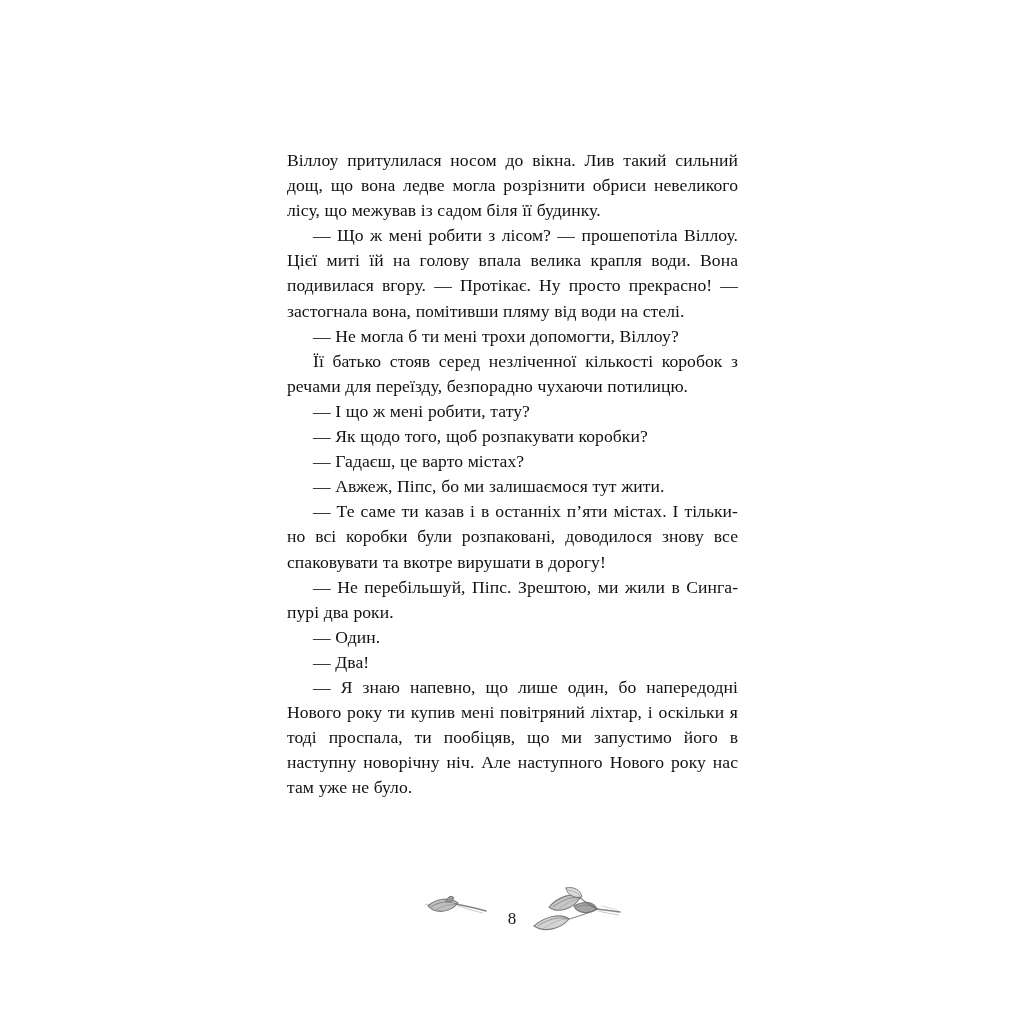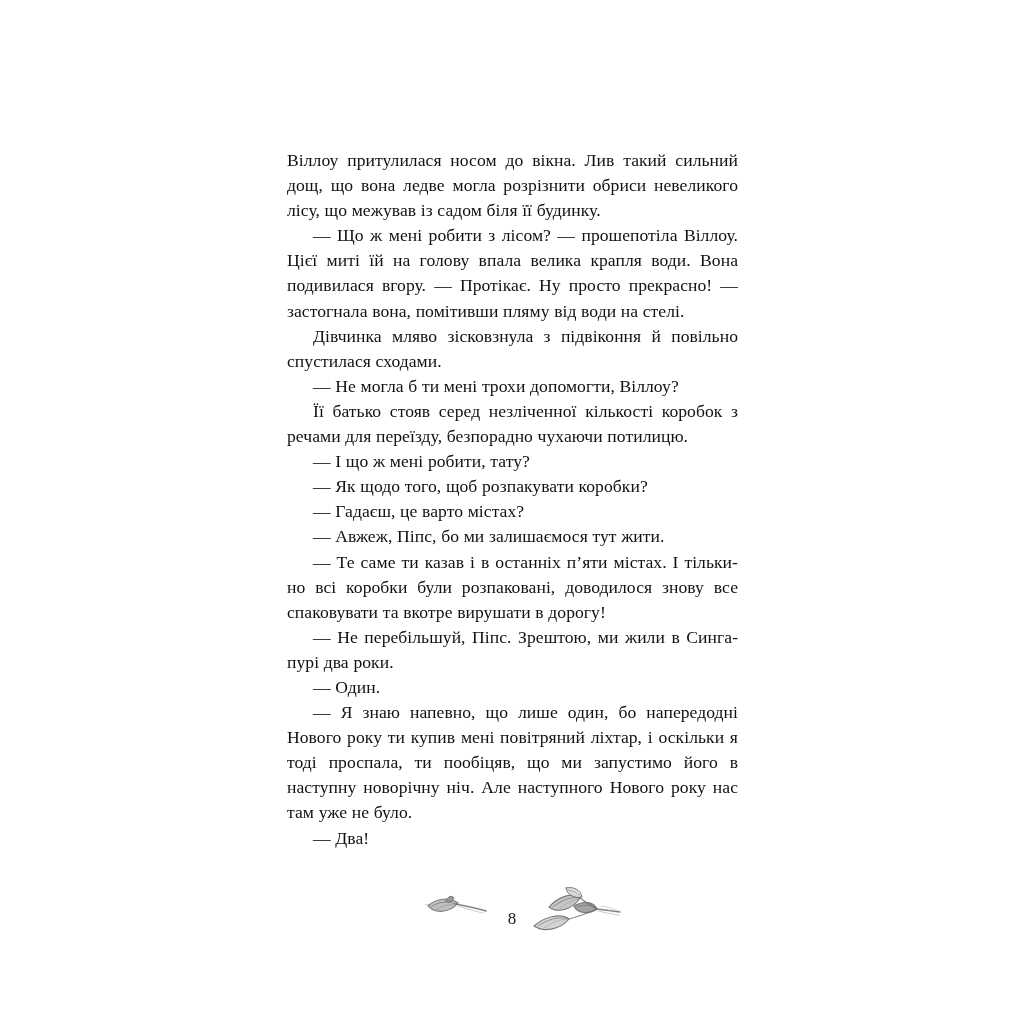--- a/index.html
+++ b/index.html
@@ -98,32 +98,31 @@
   }
 </style>
 </head>
 <body>
 
 <div class="page">
 
   <div class="text-column">
     <p class="para no-indent">Віллоу притулилася носом до вікна. Лив такий сильний дощ, що вона ледве могла розрізнити обриси невелико­го лісу, що межував із садом біля її будинку.</p>
     <p class="para">— Що ж мені робити з лісом? — прошепотіла Віллоу. Цієї миті їй на голову впала велика крапля води. Вона подивилася вгору. — Протікає. Ну просто прекрасно! — застогнала вона, помітивши пляму від води на стелі.</p>
-    <p class="para">Дівчинка мляво зісковзнула з підвіконня й повільно спустилася сходами.</p>
     <p class="para">— Не могла б ти мені трохи допомогти, Віллоу?</p>
     <p class="para">Її батько стояв серед незліченної кількості коробок з речами для переїзду, безпорадно чухаючи потилицю.</p>
     <p class="para">— І що ж мені робити, тату?</p>
     <p class="para">— Як щодо того, щоб розпакувати коробки?</p>
     <p class="para">— Гадаєш, це варто містах?</p>
     <p class="para">— Авжеж, Піпс, бо ми залишаємося тут жити.</p>
     <p class="para">— Те саме ти казав і в останніх п’яти містах. І тільки-но всі коробки були розпаковані, доводилося знову все спаковувати та вкотре вирушати в дорогу!</p>
     <p class="para">— Не перебільшуй, Піпс. Зрештою, ми жили в Синга­пурі два роки.</p>
     <p class="para">— Один.</p>
+    <p class="para">— Два!</p>
     <p class="para">— Я знаю напевно, що лише один, бо напередодні Нового року ти купив мені повітряний ліхтар, і оскільки я тоді проспала, ти пообіцяв, що ми запустимо його в наступну новорічну ніч. Але наступного Нового року нас там уже не було.</p>
-    <p class="para">— Два!</p>
   </div>
 
   <div class="footer">
     <div class="footer-inner">
 
       <span class="ornament left">
         <svg viewBox="0 0 72 52" xmlns="http://www.w3.org/2000/svg">
           <g fill="none" stroke="#6e6e6e" stroke-linecap="round">
             <path d="M6 22 C14 14, 28 13, 36 19 C28 29, 13 30, 6 22 Z" fill="#b9b9b9" stroke-width="1.1" opacity="0.9"></path>
             <path d="M9 23 C17 17, 28 17, 34 20" stroke-width="0.8" opacity="0.85"></path>

